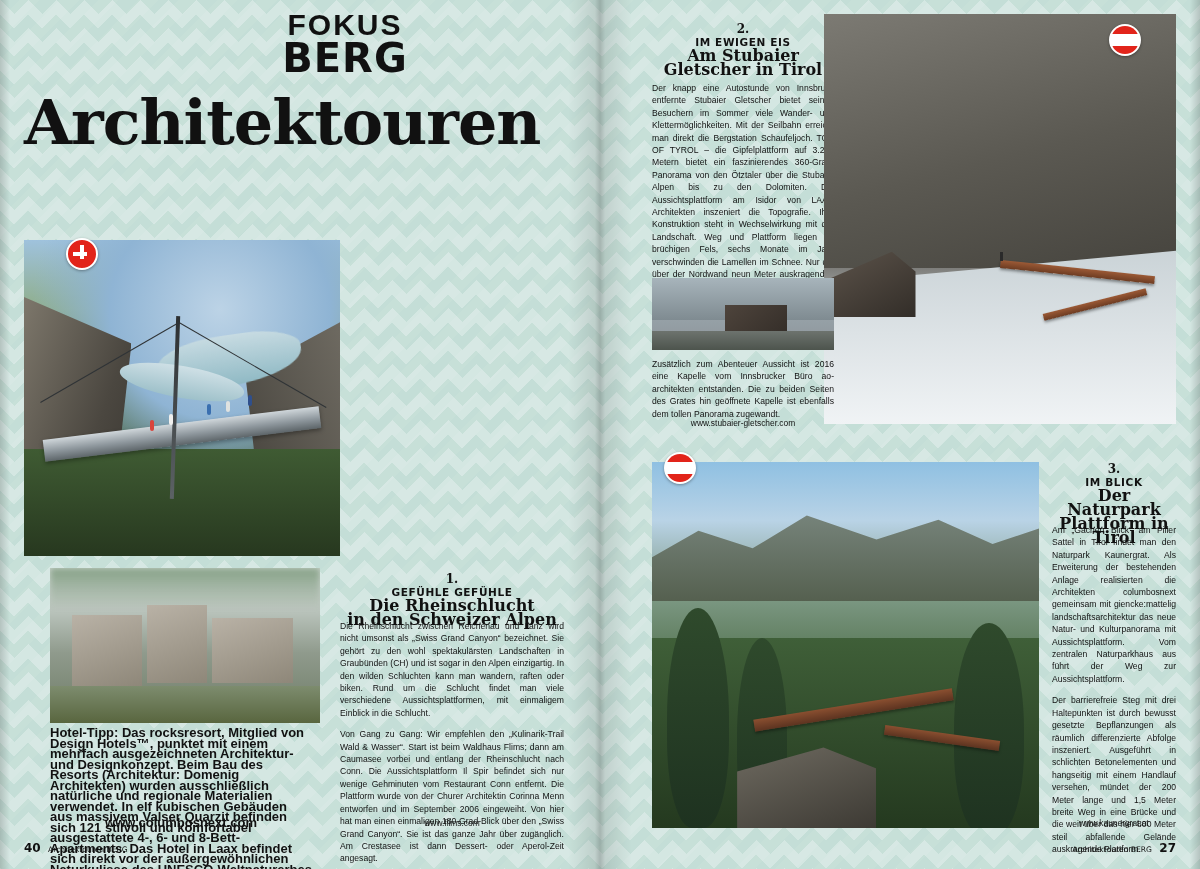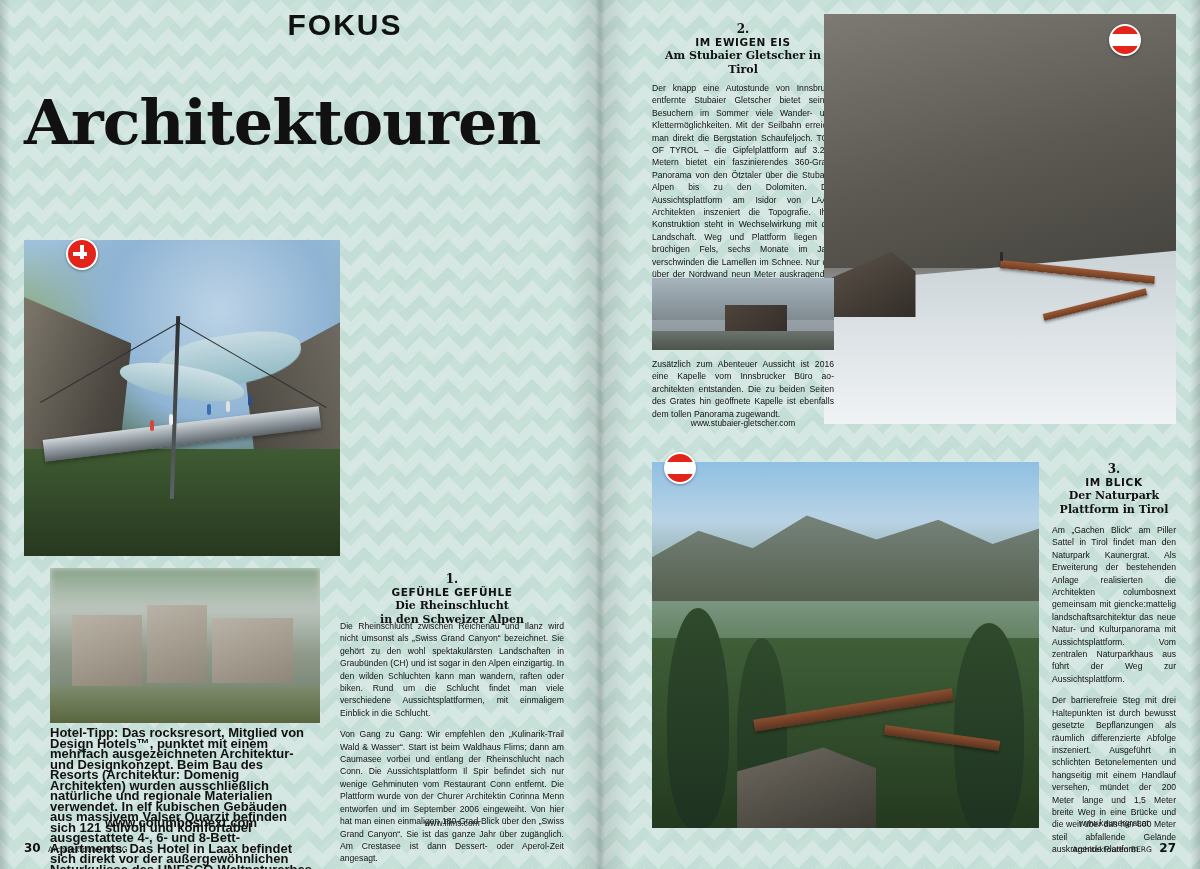--- a/index.html
+++ b/index.html
@@ -92,21 +92,21 @@
     font-size:8.6px;line-height:12.4px;color:#111;text-align:justify;
   }
   .col p{margin:0 0 9px 0;}
   .sect-num{
     font-family:"DejaVu Serif", serif;font-weight:bold;font-size:12px;text-align:center;color:#111;line-height:14px;
   }
   .sect-t1{
     font-family:"DejaVu Sans", sans-serif;font-weight:bold;font-size:10.5px;letter-spacing:.6px;text-align:center;color:#111;line-height:13px;
   }
   .sect-t2{
-    font-family:"DejaVu Serif", serif;font-weight:bold;font-size:11px;text-align:center;color:#111;line-height:14px;
+    font-family:"DejaVu Serif", serif;font-weight:bold;font-size:16px;text-align:center;color:#111;line-height:14px;
   }
   .weblink{
     font-family:"Liberation Sans", sans-serif;font-size:8.4px;text-align:center;color:#111;
   }
   
   .folio{position:absolute;bottom:14px;font-family:"DejaVu Sans", sans-serif;font-weight:bold;font-size:12px;color:#111;}
   .folio-txt{position:absolute;bottom:15px;font-family:"DejaVu Sans", sans-serif;font-size:7.6px;color:#111;}
   .ph-rhein{
     background:
       radial-gradient(circle at 62% 22%, #bcd3e6 0%, #8fb4d4 35%, transparent 60%),
@@ -185,20 +185,21 @@
 </head>
 <body>
 
 <div class="spread">
   <div class="chevron-bg"></div>
 
   <div class="page page-left">
 
     <div class="fokus-block">
       <div class="fokus">FOKUS</div>
+      <div class="berg">BERG</div>
     </div>
 
     <div class="headline">Architektouren</div>
 
     <div class="flag flag-ch" style="left:66px;top:238px;"></div>
 
     <div class="photo ph-rhein" style="left:24px;top:240px;width:316px;height:316px;">
       <div class="cliffL"></div>
       <div class="cliffR"></div>
       <div class="river"></div>
@@ -231,21 +232,21 @@
       <div class="sect-t1">GEFÜHLE GEFÜHLE</div>
       <div class="sect-t2">Die Rheinschlucht</div>
       <div class="sect-t2">in den Schweizer Alpen</div>
     </div>
     <div class="col" style="position:absolute;left:340px;top:620px;width:224px;">
       <p>Die Rheinschlucht zwischen Reichenau und Ilanz wird nicht umsonst als „Swiss Grand Canyon“ bezeichnet. Sie gehört zu den wohl spektakulärsten Landschaften in Graubünden (CH) und ist sogar in den Alpen einzigartig. In den wilden Schluchten kann man wandern, raften oder biken. Rund um die Schlucht findet man viele verschiedene Aussichtsplattformen, mit einmaligem Einblick in die Schlucht.</p>
       <p>Von Gang zu Gang: Wir empfehlen den „Kulinarik-Trail Wald &amp; Wasser“. Start ist beim Waldhaus Flims; dann am Caumasee vorbei und entlang der Rheinschlucht nach Conn. Die Aussichtsplattform Il Spir befindet sich nur wenige Gehminuten vom Restaurant Conn entfernt. Die Plattform wurde von der Churer Architektin Corinna Menn entworfen und im September 2006 eingeweiht. Von hier hat man einen einmaligen 180-Grad-Blick über den „Swiss Grand Canyon“. Sie ist das ganze Jahr über zugänglich. Am Crestasee ist dann Dessert- oder Aperol-Zeit angesagt.</p>
     </div>
     <div class="weblink" style="position:absolute;left:340px;top:818px;width:224px;">www.flims.com</div>
 
-    <div class="folio" style="left:24px;">30</div>
+    <div class="folio" style="left:24px;">40</div>
     <div class="folio-txt" style="left:48px;">Architektouren BERG</div>
   </div>
 
   <div class="page page-right">
 
     <div style="position:absolute;left:52px;top:22px;width:182px;">
       <div class="sect-num">2.</div>
       <div class="sect-t1">IM EWIGEN EIS</div>
       <div class="sect-t2">Am Stubaier Gletscher in Tirol</div>
     </div>

